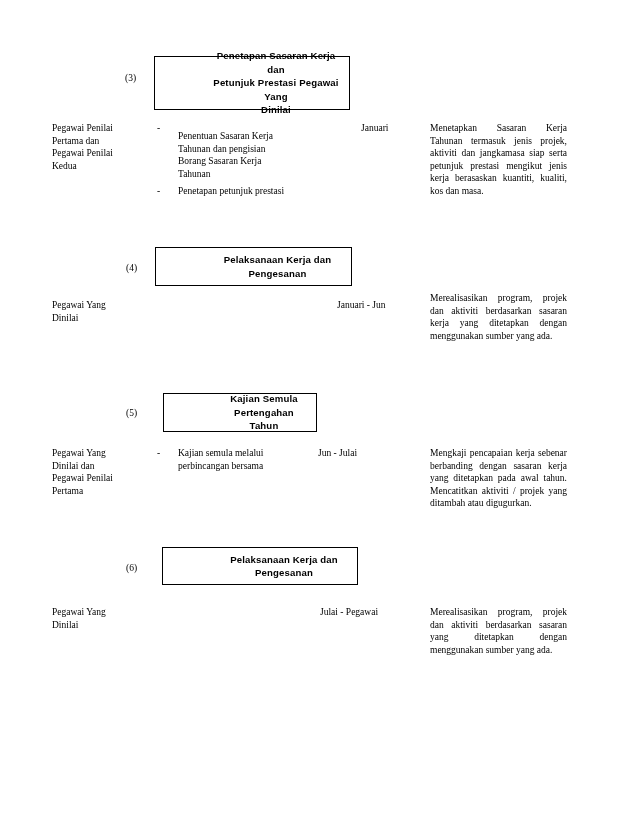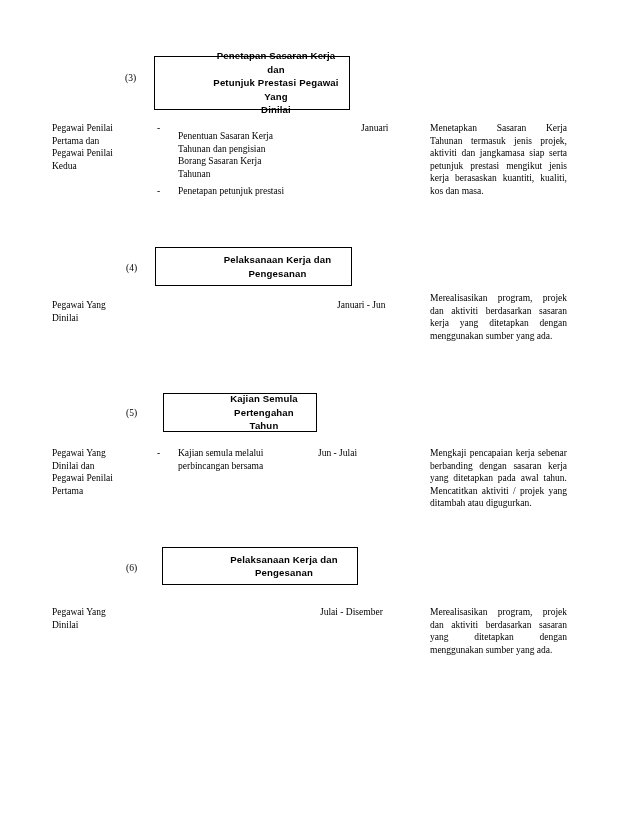--- a/index.html
+++ b/index.html
@@ -160,18 +160,18 @@
   <div class="step-num" style="left:126px; top:562px;">(6)</div>
 
   <div class="title-box" style="left:162px; top:547px; width:196px; height:38px;">
     <span class="title-text">Pelaksanaan Kerja dan
 Pengesanan</span>
   </div>
 
   <div class="col col-actor" style="left:52px; top:606px; width:100px;">Pegawai Yang
 Dinilai</div>
 
-  <div class="col col-period" style="left:320px; top:606px;">Julai  - Disember</div>
+  <div class="col col-period" style="left:320px; top:606px;">Julai  - Pegawai</div>
 
   <div class="col col-desc" style="left:430px; top:606px; width:137px;">Merealisasikan program, projek dan aktiviti berdasarkan sasaran yang ditetapkan dengan menggunakan sumber yang ada.</div>
 
 
 </div>
 
 </body></html>

